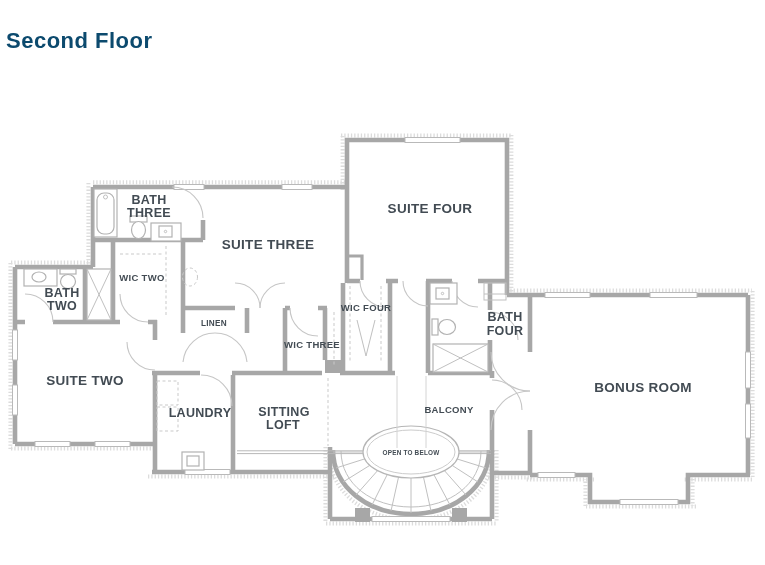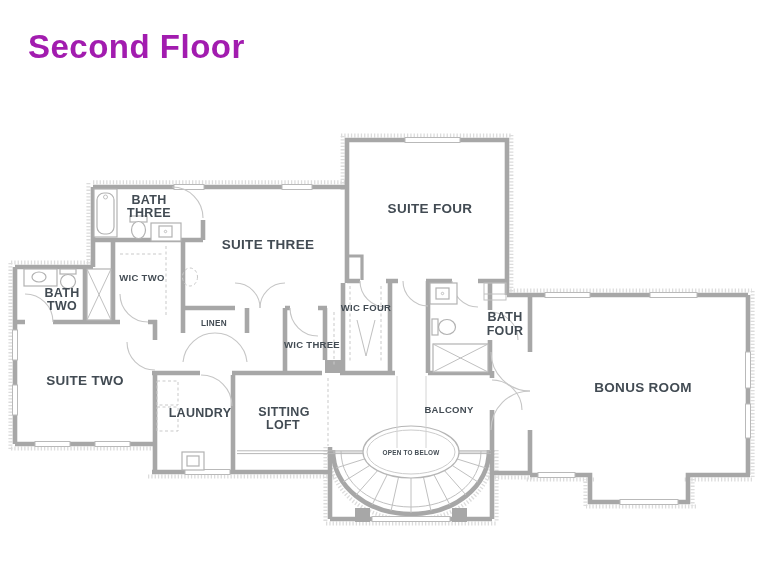--- a/index.html
+++ b/index.html
@@ -1,19 +1,19 @@
 <!DOCTYPE html>
 <html><head>
 <meta charset="utf-8">
 <style>
   html,body{margin:0;padding:0;background:#ffffff;width:765px;height:565px;overflow:hidden;
             font-family:"Liberation Sans", sans-serif;}
   .page{position:relative;width:765px;height:565px;background:#fff;}
-  .title{position:absolute;left:28px;top:28px;font-size:33px;font-weight:bold;
-         color:#a21caf;letter-spacing:0.5px;}
+  .title{position:absolute;left:6px;top:28px;font-size:22px;font-weight:bold;
+         color:#0c4a6e;letter-spacing:0.5px;}
   svg{position:absolute;left:0;top:0;}
   svg text{font-family:"Liberation Sans", sans-serif;font-weight:bold;fill:#424b53;
            text-anchor:middle;letter-spacing:0.3px;}
   .lbl-lg{font-size:13.5px;}
   .lbl-md{font-size:12.5px;}
   .lbl-sm{font-size:9.5px;}
   .lbl-xs{font-size:8.2px;}
   .lbl-xxs{font-size:6.4px;letter-spacing:0.2px;}
   .wall{stroke:#a7a7a7;stroke-width:4.6;fill:none;}
   .wallthin{stroke:#a7a7a7;stroke-width:3.2;fill:none;}

